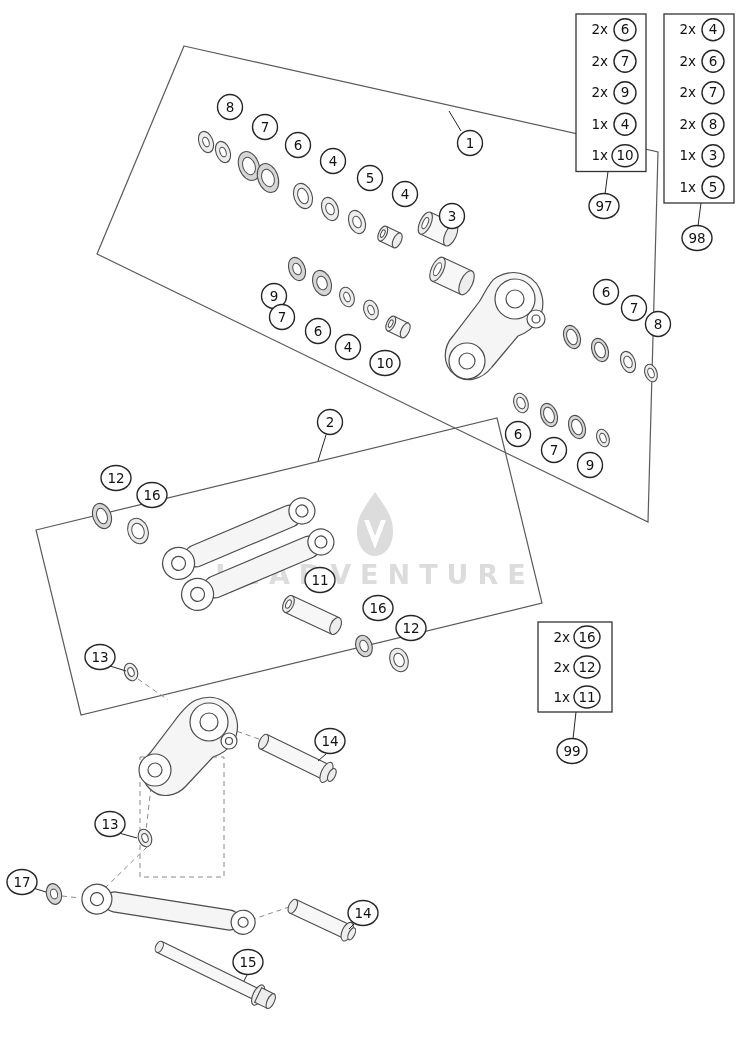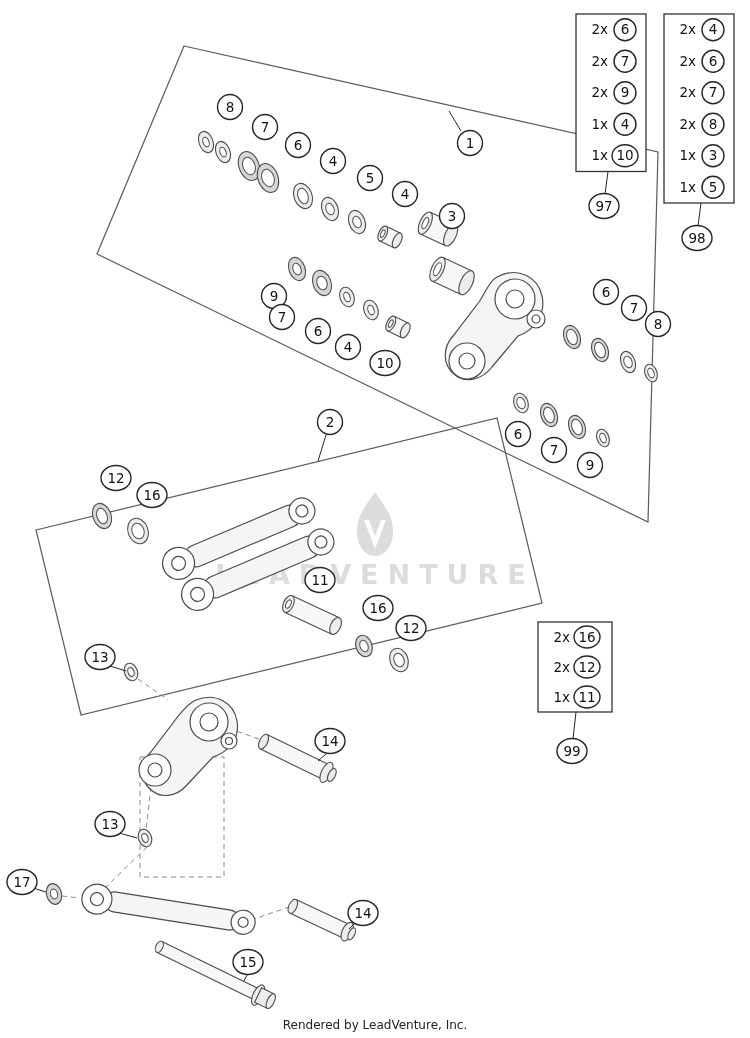--- a/index.html
+++ b/index.html
@@ -519,14 +519,13 @@
           <text x="363" y="913" dy="0.35em" text-anchor="middle">14</text>
         </g>
         <g class="callout">
           <line x1="247" y1="975" x2="244" y2="981" class="leader"></line>
           <ellipse cx="248" cy="962" rx="15" ry="12.5"></ellipse>
           <text x="248" y="962" dy="0.35em" text-anchor="middle">15</text>
         </g>
       </g>
 </svg>
 
-<div class="footer">Rendered by LeadVenture, Inc.</div>
 </div>
 
 </body></html>

